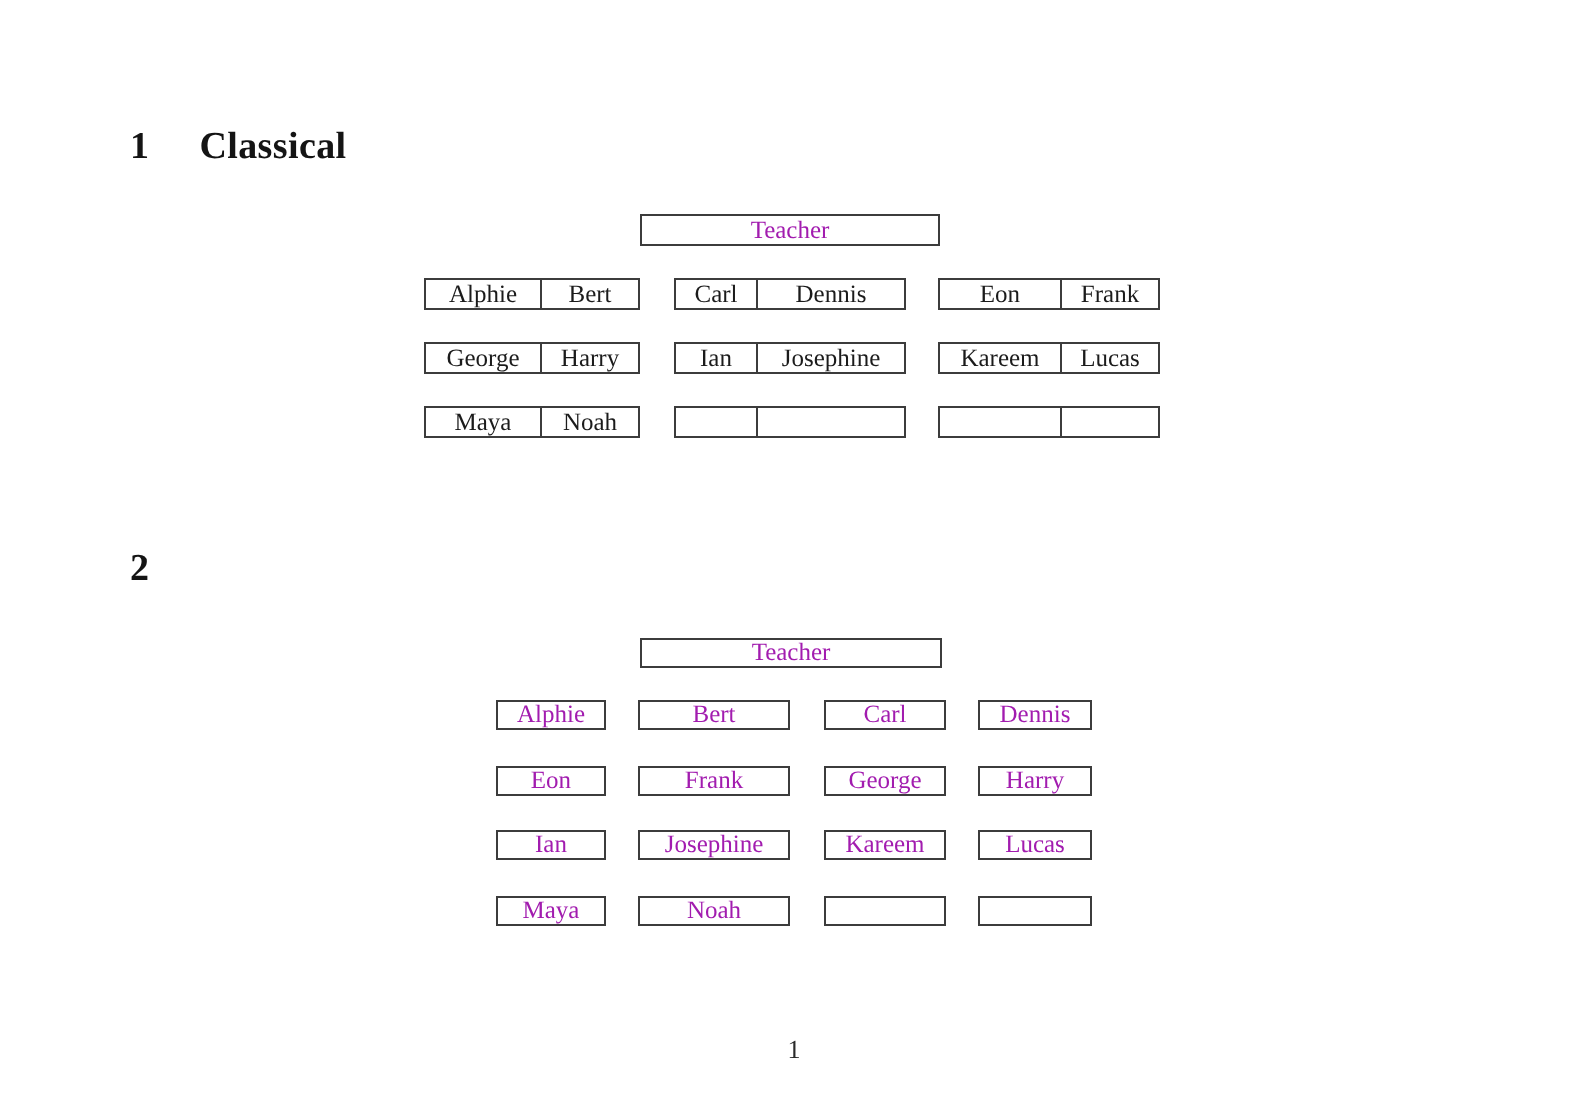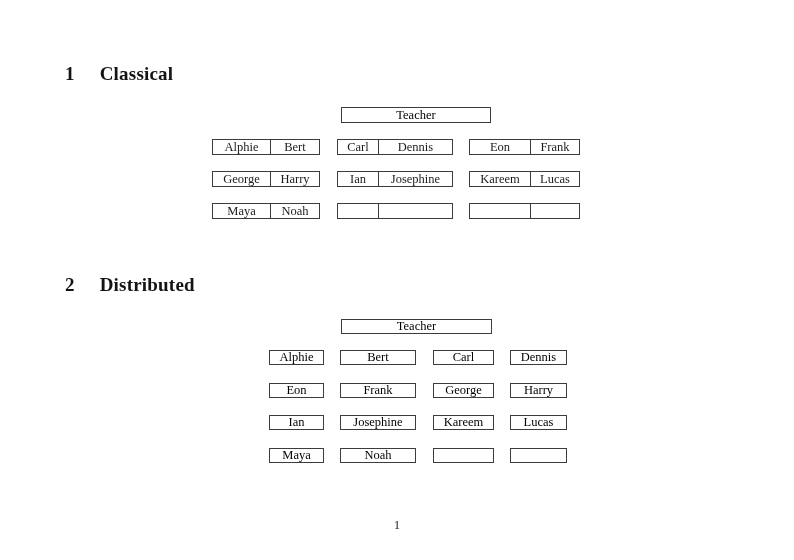--- a/index.html
+++ b/index.html
@@ -30,22 +30,21 @@
   .box {
     position: absolute;
     box-sizing: border-box;
     border: 1px solid #3c3c3c;
     background: #ffffff;
     display: flex;
     align-items: center;
     justify-content: center;
     font-size: 12.5px;
     line-height: 1;
-    color: #000000;
-    margin-left: 21px;
+    color: #a21caf;
   }
   .teacher-box {
     height: 16px;
   }
   .desk {
     position: absolute;
     box-sizing: border-box;
     border: 1px solid #3c3c3c;
     background: #ffffff;
     display: flex;
@@ -124,21 +123,20 @@
     <span class="seat" style="width:60px;">Kareem</span>
     <span class="seat second">Lucas</span>
   </div>
   <div class="desk" style="left:469px;top:203px;width:111px;">
     <span class="seat" style="width:60px;"></span>
     <span class="seat second"></span>
   </div>
 
   <div class="heading" style="top:274px;">
     <span>2</span>
-    <span>Distributed</span>
   </div>
 
   <div class="box teacher-box" style="left:320px;top:319px;width:151px;height:15px;">Teacher</div>
 
   <div class="box single-box" style="left:248px;top:350px;width:55px;">Alphie</div>
   <div class="box single-box" style="left:319px;top:350px;width:76px;">Bert</div>
   <div class="box single-box" style="left:412px;top:350px;width:61px;">Carl</div>
   <div class="box single-box" style="left:489px;top:350px;width:57px;">Dennis</div>
 
   <div class="box single-box" style="left:248px;top:383px;width:55px;">Eon</div>

